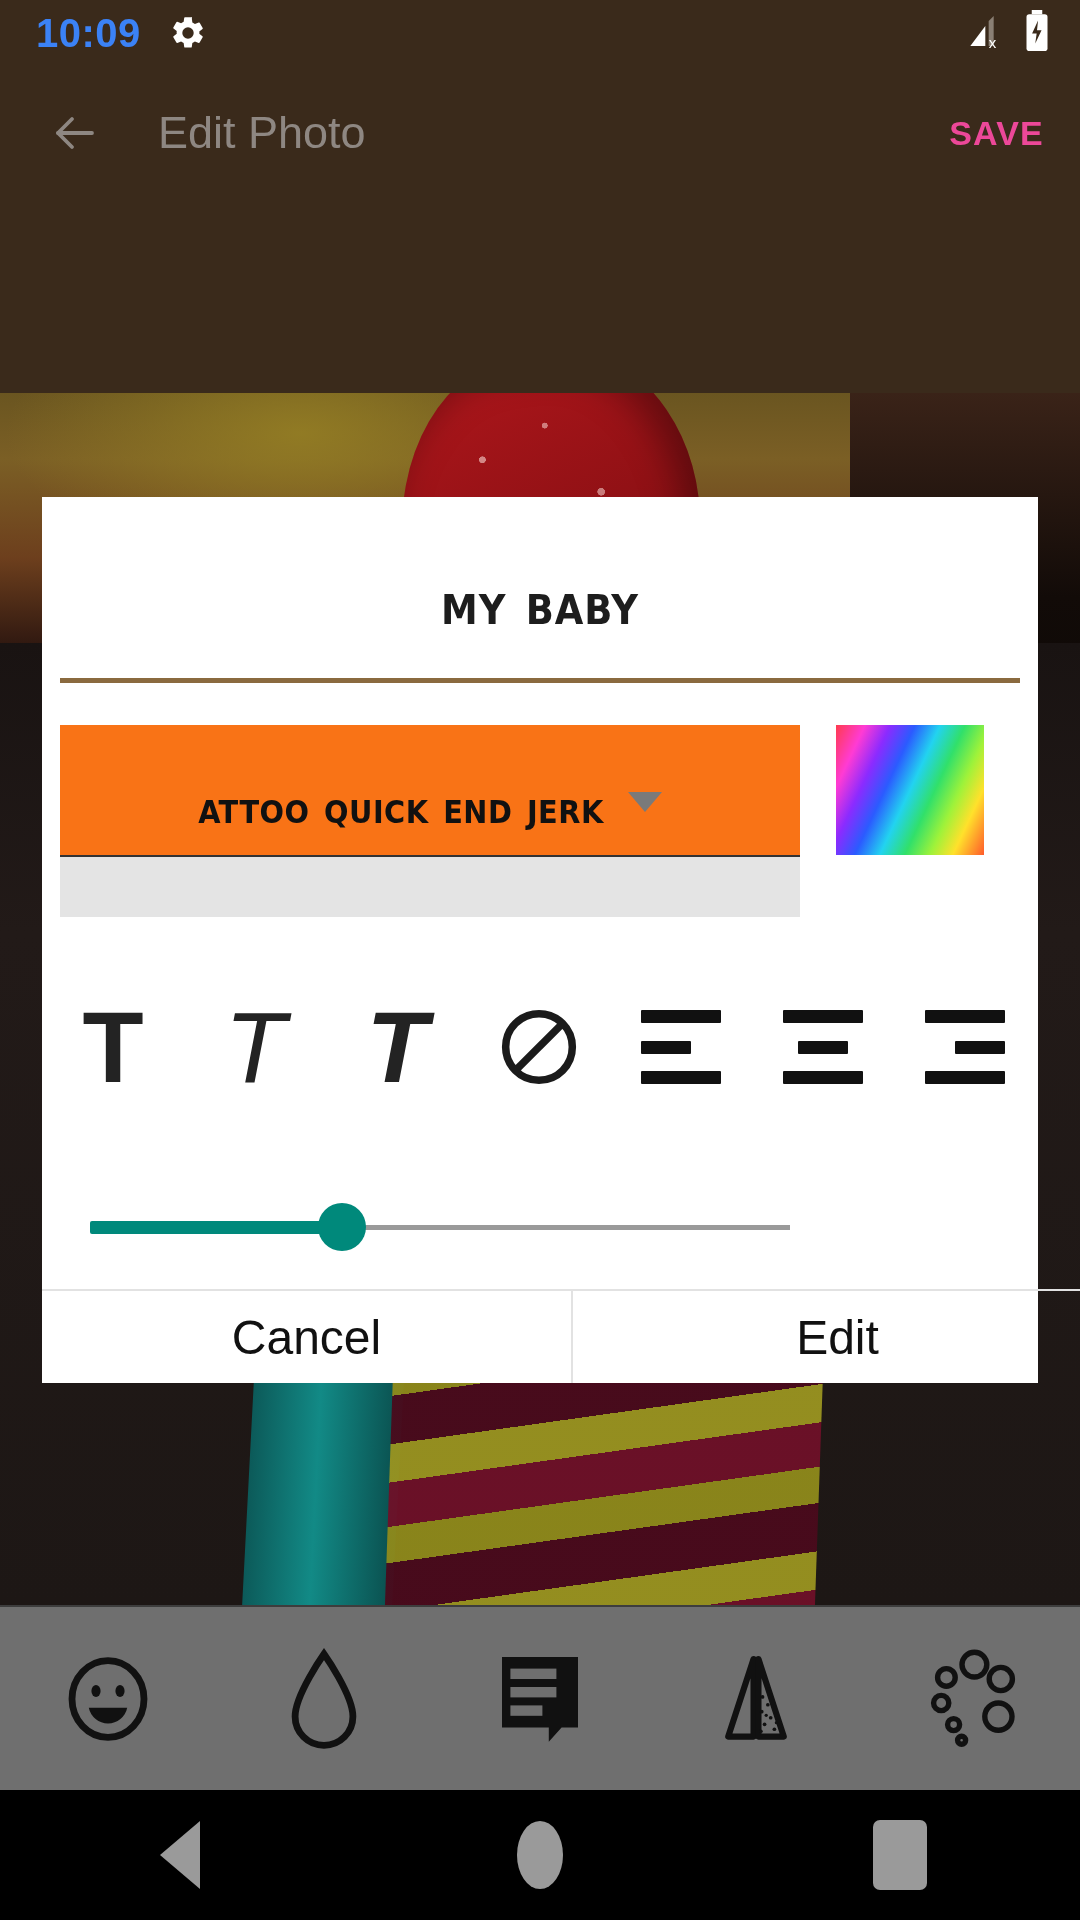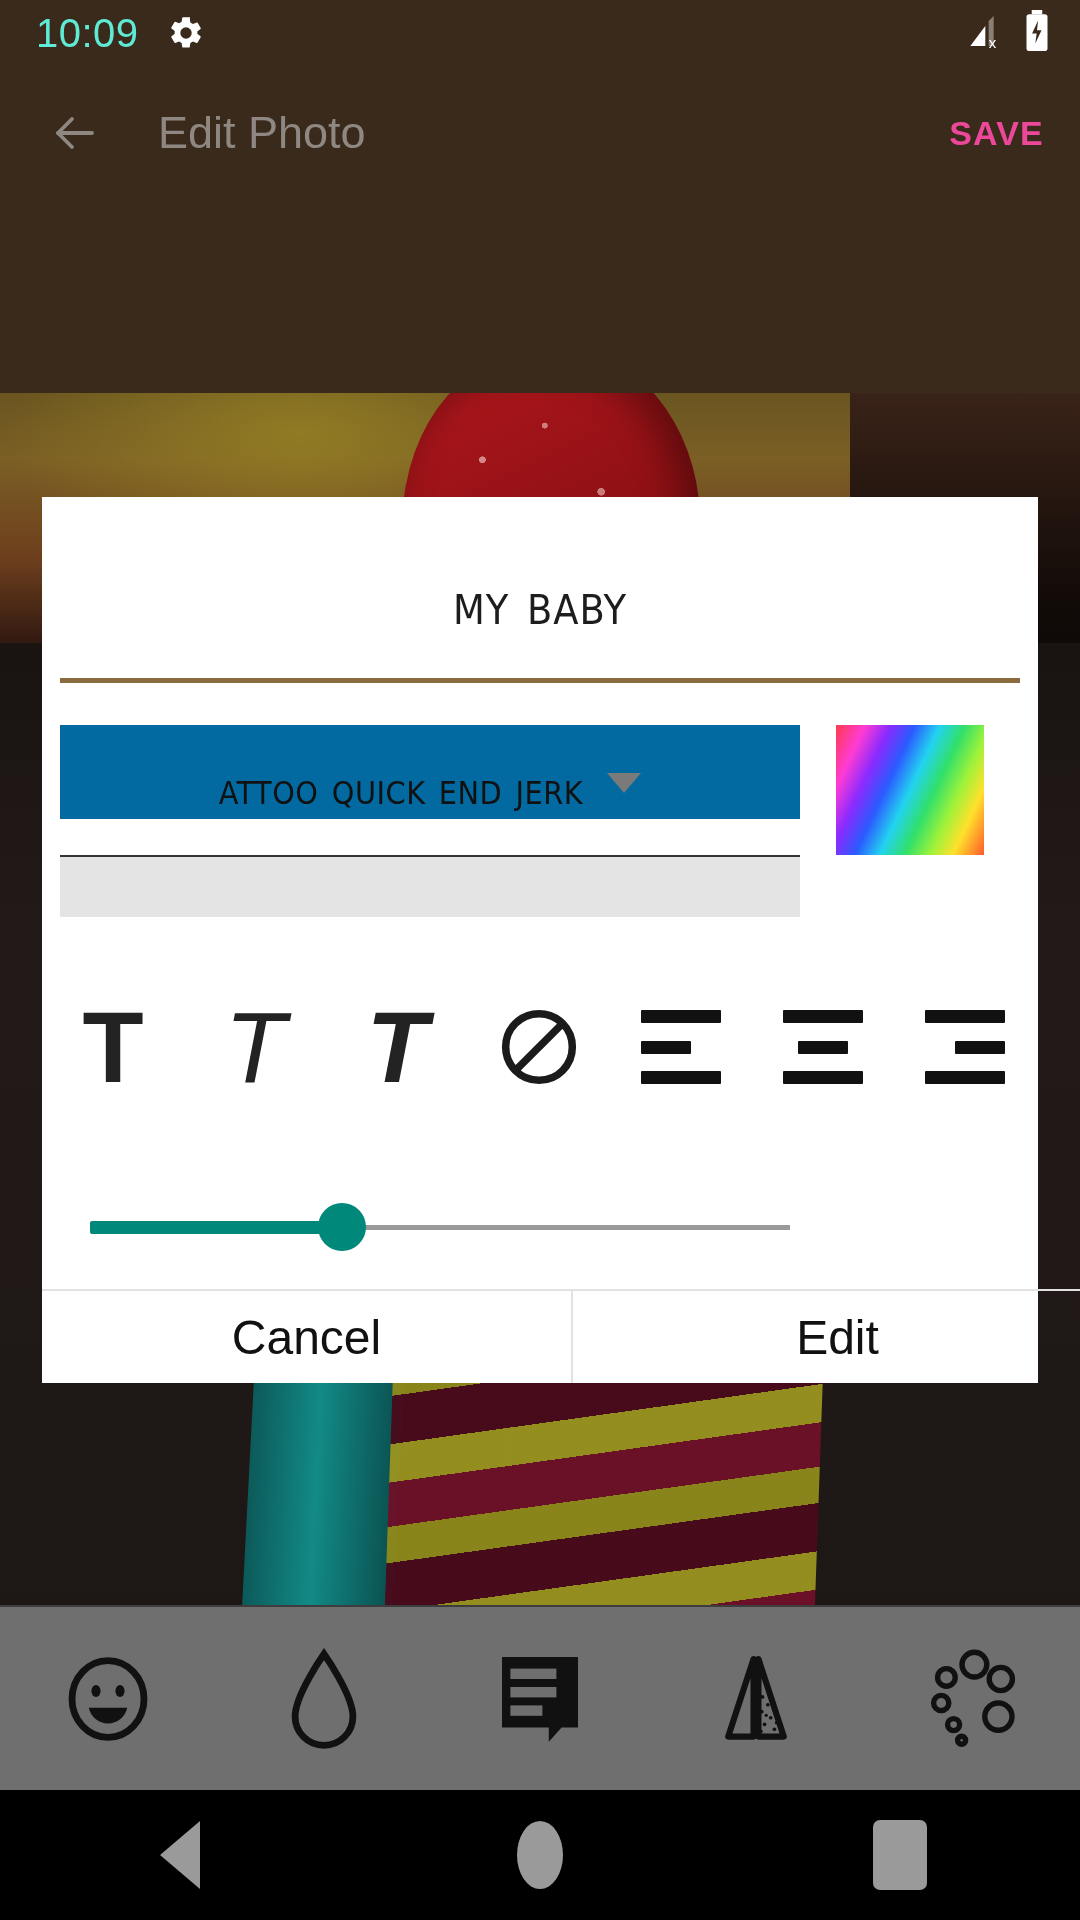--- a/index.html
+++ b/index.html
@@ -10,21 +10,21 @@
     overflow:hidden;
   }
   #screen { position:relative; width:1080px; height:1920px; background:#000; }
 
   
   .status-bar{
     position:absolute; left:0; top:0; width:1080px; height:66px;
     background:#3a2a1b; display:flex; align-items:center;
     padding:0 28px 0 36px;
   }
-  .status-time{ color:#5eead4; font-size:40px; font-weight:400; letter-spacing:0.5px; }
+  .status-time{ color:#3b82f6; font-size:40px; font-weight:700; letter-spacing:0.5px; }
   .status-gear{ margin-left:28px; display:flex; align-items:center; }
   .status-right{ margin-left:auto; display:flex; align-items:center; gap:14px; }
 
   
   .app-bar{
     position:absolute; left:0; top:66px; width:1080px; height:327px;
     background:#3a2a1b;
   }
   .app-bar-row{
     position:absolute; left:0; top:78px; width:1080px; height:110px;
@@ -107,38 +107,38 @@
   }
   .dlg-title-wrap{
     position:absolute; left:0; top:0; width:996px; height:181px;
     display:flex; align-items:center; justify-content:center;
   }
   .dlg-title{
     font-size:58px; color:#1d1d1d; letter-spacing:1px;
   }
   .grunge{
     font-family:"DejaVu Sans", sans-serif;
-    font-weight:400;
+    font-weight:700;
     font-variant:small-caps;
     text-transform:lowercase;
     font-stretch:condensed;
     margin-top:33px;
   }
   .dlg-underline{
     position:absolute; left:18px; top:181px; width:960px; height:5px;
     background:#8a6a3f;
   }
 
   
   .font-row{
     position:absolute; left:0; top:228px; width:996px; height:192px;
   }
   .font-select{
-    position:absolute; left:18px; top:0; width:740px; height:94px;
-    background:#0369a1;
+    position:absolute; left:18px; top:0; width:740px; height:132px;
+    background:#f97316;
     display:flex; align-items:center; justify-content:center;gap:12px;
   }
   .font-select-under{
     position:absolute; left:18px; top:130px; width:740px; height:62px;
     background:#e4e4e4;
     border-top:2px solid #333;
   }
   .font-select-label{
     font-size:45px; color:#111; letter-spacing:0.5px; white-space:nowrap;
   }

